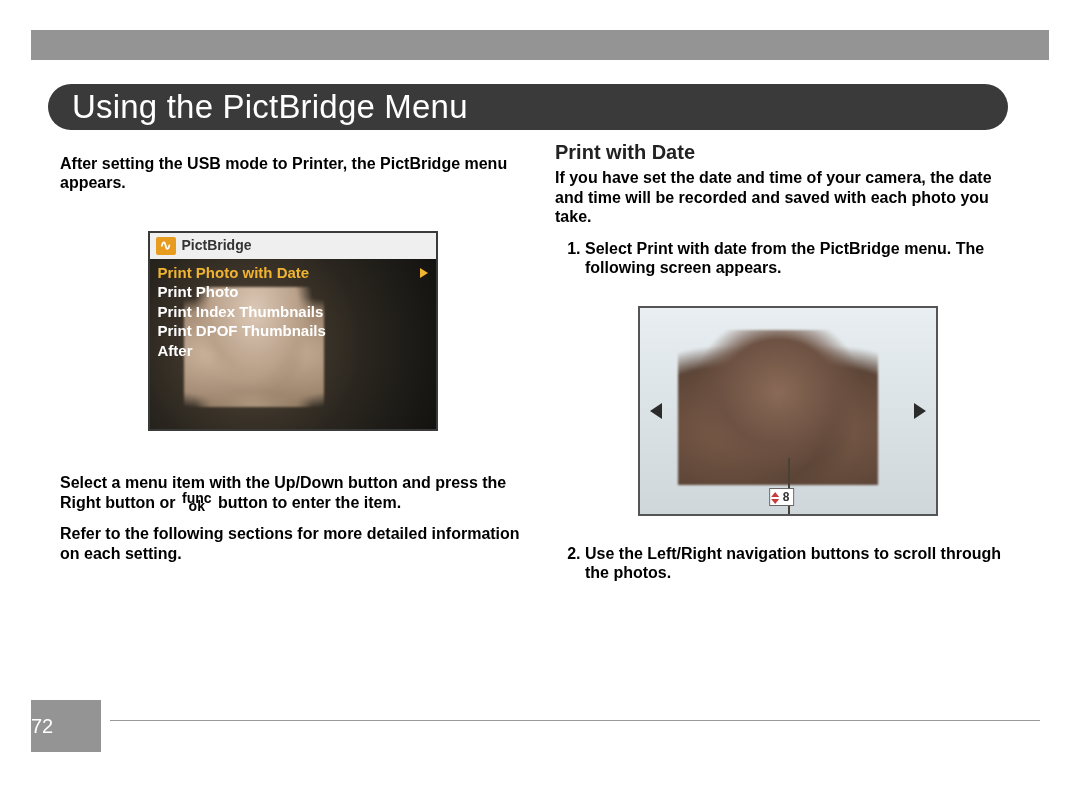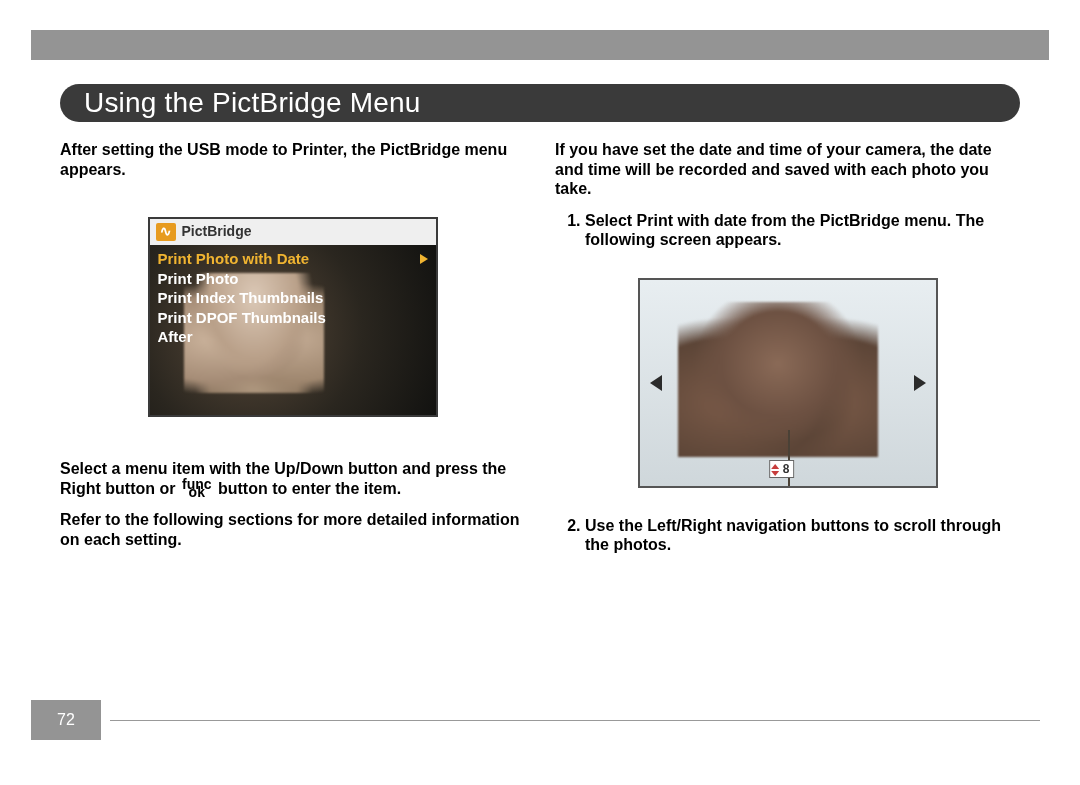--- a/index.html
+++ b/index.html
@@ -14,28 +14,28 @@
     .top-bar {
       position: absolute;
       left: 31px;
       top: 30px;
       right: 31px;
       height: 30px;
       background: #949494;
     }
     .section-title-bar {
       position: absolute;
-      left: 60px;
+      left: 48px;
       top: 84px;
       width: 960px;
-      height: 38px;
+      height: 46px;
       background: #3a3a3a;
       border-radius: 23px;
       color: #fff;
-      font-size: 28px;
+      font-size: 33px;
       display: flex;
       align-items: center;
       padding-left: 24px;
       letter-spacing: 0.2px;
     }
     .content {
       position: absolute;
       left: 60px;
       top: 140px;
       right: 60px;
@@ -178,25 +178,25 @@
       border-left: 4px solid transparent; border-right: 4px solid transparent;
       border-top: 5px solid #c73c3c; margin-top: 2px;
     }
     
     .hairline {
       position: absolute; left: 110px; right: 40px; top: 720px;
       height: 1px; background: #999;
     }
     .page-tab {
       position: absolute; left: 31px; top: 700px;
-      width: 70px; height: 40px;
+      width: 70px; height: 52px;
       background: #949494;
       color: #fff;
-      display: flex; align-items: center; justify-content: center;
-      font-size: 16px;
+      display: flex; align-items: center; justify-content: flex-start;
+      font-size: 20px;
     }
   </style>
 </head>
 <body>
 
 <div class="top-bar"></div>
 
 <div class="section-title-bar">
   <span>Using the PictBridge Menu</span>
 </div>
@@ -226,20 +226,21 @@
       </div>
     </div>
 
     <div class="para">
       <span>Select a menu item with the Up/Down button and press the Right button or </span><span class="funcok"><span class="f">func</span><span class="f">ok</span></span><span> button to enter the item.</span>
     </div>
     <div class="para">Refer to the following sections for more detailed information on each setting.</div>
   </div>
 
   <div class="col">
+    <div class="subhead">Print with Date</div>
     <div class="para">If you have set the date and time of your camera, the date and time will be recorded and saved with each photo you take.</div>
     <ol>
       <li>Select Print with date from the PictBridge menu.  The following screen appears.</li>
     </ol>
 
     <div class="preview">
       <div class="flower2"></div>
       <div class="stem"></div>
       <div class="nav-arrow nav-left"></div>
       <div class="nav-arrow nav-right"></div>

